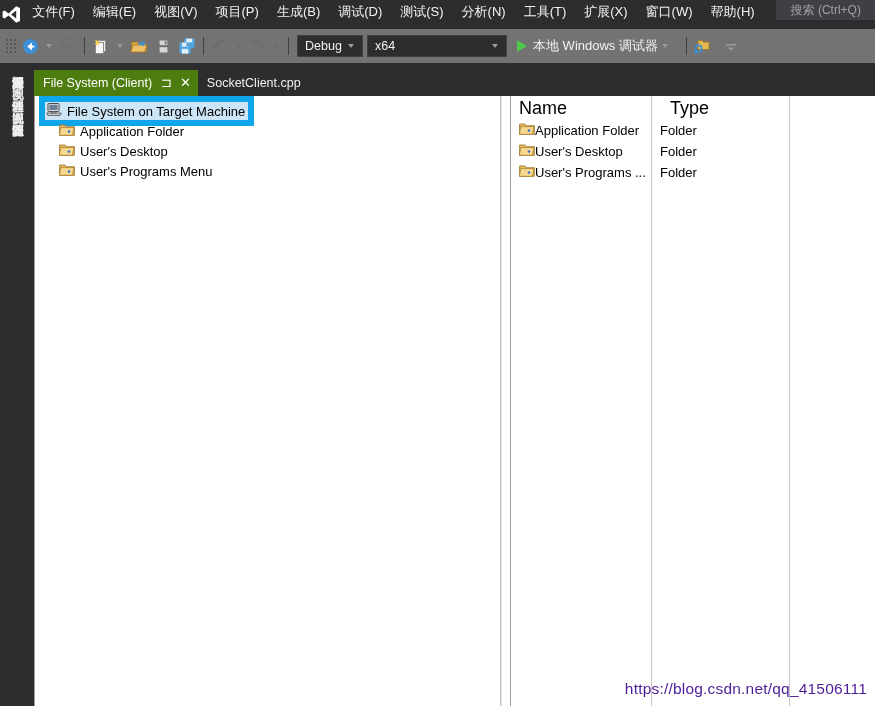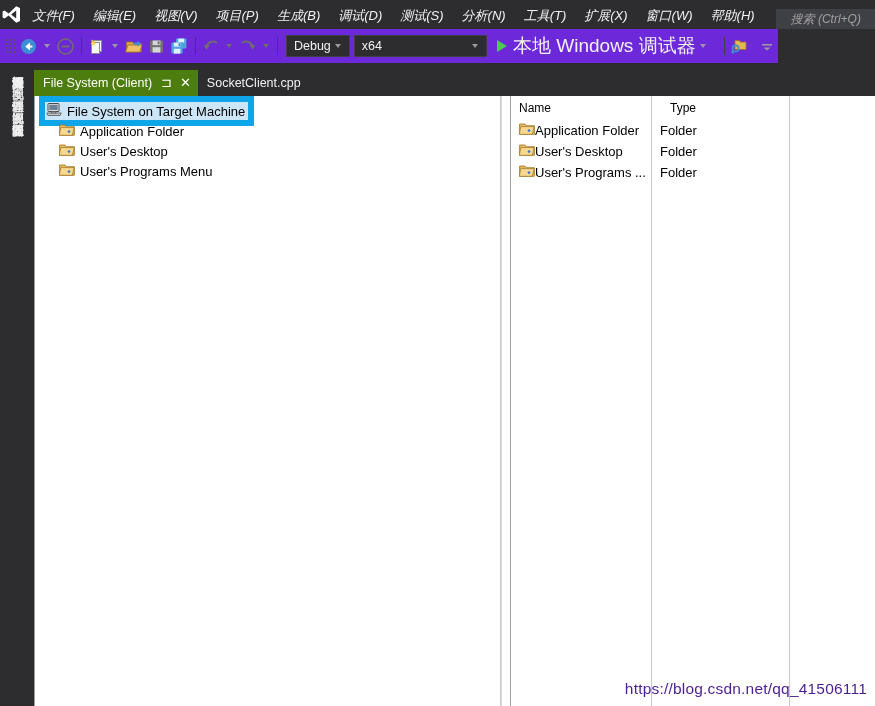--- a/index.html
+++ b/index.html
@@ -21,22 +21,21 @@
     background: #2d2d30;
   }
 
   
   .menubar {
     position: absolute;
     left: 0; top: 0;
     width: 875px; height: 29px;
     background: #2d2d30;
     display: flex;
-    align-items: flex-end;
-    font-style: italic;
+    align-items: flex-start;
   }
   .vs-logo {
     width: 34px; height: 29px;
     display: flex; align-items: center; justify-content: center;
   }
   .vs-logo svg { display: block; }
   .menu-item {
     color: #f1f1f1;
     font-size: 13px;
     padding: 4px 9px 5px 9px;
@@ -55,22 +54,22 @@
     display: flex;
     align-items: center;
     padding-left: 14px;
     box-sizing: border-box;
   }
 
   
   .toolbar {
     position: absolute;
     left: 0; top: 29px;
-    width: 778px; height: 34px;
-    background: #6d28d9;
+    width: 875px; height: 34px;
+    background: #737373;
     display: flex;
     align-items: center;
   }
   .grip {
     width: 12px; height: 18px;
     margin-left: 4px; margin-right: 2px;
     background-image:
       radial-gradient(#555 0.8px, transparent 0.9px);
     background-size: 4px 4px;
     background-position: 1px 1px;
@@ -108,21 +107,21 @@
     margin-left: 4px;
   }
   .combo .lbl { line-height: 20px; white-space: nowrap; }
   .combo-debug { width: 66px; }
   .combo-plat { width: 140px; }
   .combo-auto { width: 165px; }
   .run-btn {
     display: flex; align-items: center;
     margin-left: 10px;
     color: #f1f1f1;
-    font-size: 19px;
+    font-size: 13px;
     white-space: nowrap;
   }
   .play {
     width: 0; height: 0;
     border-top: 6px solid transparent;
     border-bottom: 6px solid transparent;
     border-left: 10px solid #4ec94e;
     margin-right: 6px;
   }
 
@@ -240,21 +239,21 @@
     border: 6px solid #0ea5e9;
     padding: 0px 3px 0px 1px;
   }
   .row-label { margin-left: 5px; }
 
   
   .hdr {
     display: flex;
     height: 24px;
     align-items: center;
-    font-size: 12px;
+    font-size: 18px;
     color: #000;
     position: relative;
   }
   .hdr .col-name { width: 140px; padding-left: 8px; box-sizing: border-box; }
   .hdr .col-type { padding-left: 19px; }
   .vline {
     position: absolute;
     top: 0;
     width: 1px;
     background: #c8c8c8;

